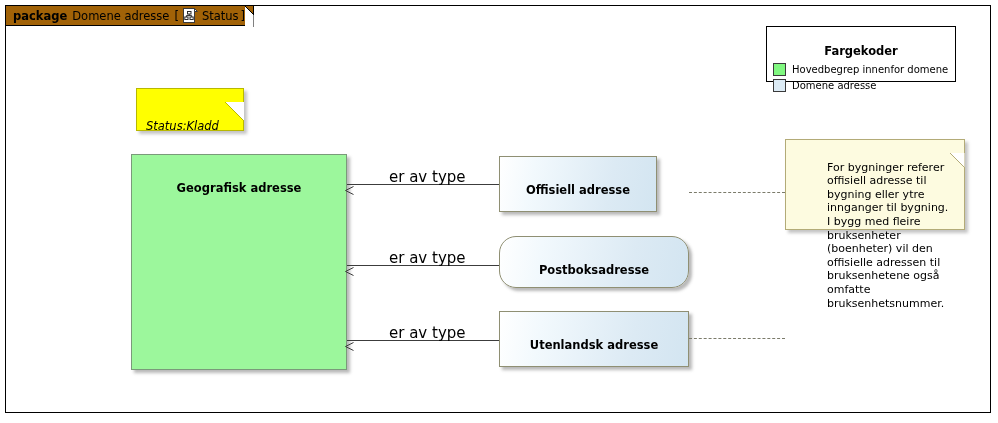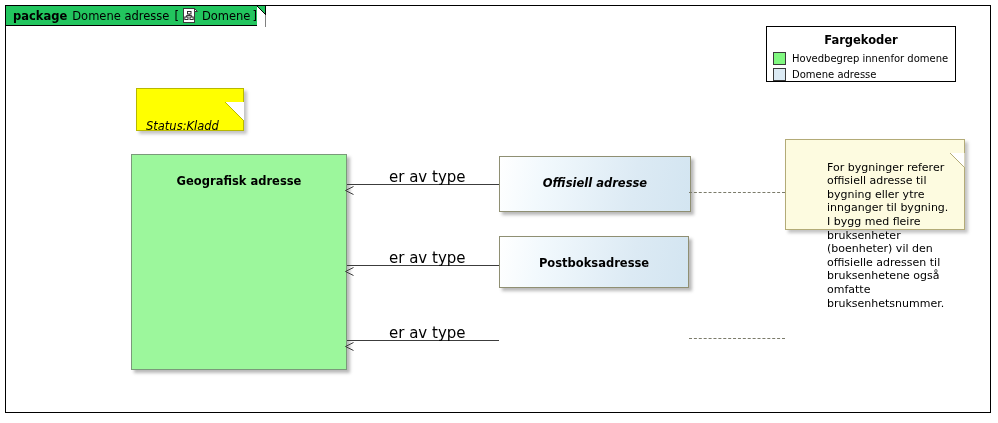--- a/index.html
+++ b/index.html
@@ -32,21 +32,21 @@
     background: transparent;
   }
   .pkg-tab {
     position: absolute;
     left: 5px;
     top: 5px;
     height: 21px;
     box-sizing: border-box;
     border: 1px solid #000000;
     border-bottom: 1px solid #000000;
-    background: #22c55e;
+    background: #a16207;
     display: flex;
     align-items: center;
     padding: 0 6px 0 7px;
     white-space: nowrap;
     font-size: 11.5px;
     color: #000000;
     z-index: 4;
   }
   .pkg-tab .kw {
     font-weight: bold;
@@ -75,21 +75,21 @@
   
   .legend {
     position: absolute;
     left: 766px;
     top: 26px;
     width: 190px;
     height: 56px;
     box-sizing: border-box;
     border: 1px solid #000000;
     background: #ffffff;
-    padding: 6px 6px 0 6px;
+    padding: 17px 6px 0 6px;
   }
   .legend-title {
     text-align: center;
     font-weight: bold;
     font-size: 11.5px;
     color: #000000;
     line-height: 14px;
     margin-bottom: 3px;
   }
   .legend-row {
@@ -112,21 +112,21 @@
 
   
   .cls {
     position: absolute;
     box-sizing: border-box;
     border: 1px solid #8a8a6a;
     text-align: center;
     color: #000000;
     font-size: 11.5px;
     font-weight: bold;
-    padding-top: 19px;
+    padding-top: 26px;
     box-shadow: 3px 3px 3px rgba(100,100,100,0.45);
   }
   .cls-green {
     background: #9cf79c;
     border: 1px solid #7a9a7a;
   }
   .cls-blue {
     background: linear-gradient(100deg, #ffffff 0%, #f2f9fd 22%, #dceaf4 70%, #d3e5f1 100%);
     border: 1px solid #8f8f73;
   }
@@ -206,21 +206,21 @@
     <span class="pkg-icon">
       <svg width="15" height="15" viewBox="0 0 15 15">
         <rect x="0.5" y="0.5" width="11" height="14" fill="#ffffff" stroke="#3a3a3a" stroke-width="1"></rect>
         <path d="M11.5 0.5 L14.5 3.5 L11.5 3.5 Z" fill="#ffffff" stroke="#3a3a3a" stroke-width="1"></path>
         <rect x="4.5" y="3.5" width="3.5" height="2.5" fill="none" stroke="#2a2a2a" stroke-width="1"></rect>
         <rect x="1.8" y="9" width="3.2" height="2.5" fill="none" stroke="#2a2a2a" stroke-width="1"></rect>
         <rect x="7" y="9" width="3.2" height="2.5" fill="none" stroke="#2a2a2a" stroke-width="1"></rect>
         <path d="M6.2 6 L6.2 7.6 M3.4 7.6 L8.7 7.6 M3.4 7.6 L3.4 9 M8.7 7.6 L8.7 9" stroke="#2a2a2a" stroke-width="1" fill="none"></path>
       </svg>
     </span>
-    <span>Domene</span>
+    <span>Status</span>
     <span class="brk">]</span>
     <span class="pkg-tab-corner">
       <svg width="9" height="21" viewBox="0 0 9 21">
         <path d="M0 0 L9 9 L9 21 L0 21 Z" fill="#ffffff"></path>
         <path d="M0 0 L9 9 L9 21" fill="none" stroke="#000000" stroke-width="1"></path>
       </svg>
     </span>
   </div>
 
   <div class="legend">
@@ -246,28 +246,31 @@
         <path d="M0 0 L19 19 L19 0" fill="#ffffff" stroke="none"></path>
         <path d="M0 0 L19 19" stroke="#b8b800" stroke-width="1"></path>
       </svg>
     </span>
   </div>
 
   <div class="cls cls-green" style="left:131px; top:154px; width:216px; height:216px;">
     <span>Geografisk adresse</span>
   </div>
 
-  <div class="cls cls-blue" style="left:499px; top:156px; width:192px; height:56px;font-style:italic;">
+  <div class="cls cls-blue" style="left:499px; top:156px; width:158px; height:56px;">
     <span>Offisiell adresse</span>
   </div>
 
-  <div class="cls cls-blue" style="left:499px; top:236px; width:190px; height:52px;">
+  <div class="cls cls-blue" style="left:499px; top:236px; width:190px; height:52px;border-radius:17px;">
     <span>Postboksadresse</span>
   </div>
 
+  <div class="cls cls-blue" style="left:499px; top:311px; width:190px; height:56px;">
+    <span>Utenlandsk adresse</span>
+  </div>
 
   <div class="conn" style="left:347px; top:184px; width:152px;"></div>
   <span class="arrow-head" style="left:345px; top:180px;">
     <svg width="9" height="9" viewBox="0 0 9 9">
       <path d="M8.5 0.5 L0.5 4.5 L8.5 8.5" fill="none" stroke="#3c3c3c" stroke-width="1"></path>
     </svg>
   </span>
   <span class="conn-label" style="left:389px; top:168px;">er av type</span>
 
   <div class="conn" style="left:347px; top:265px; width:152px;"></div>

